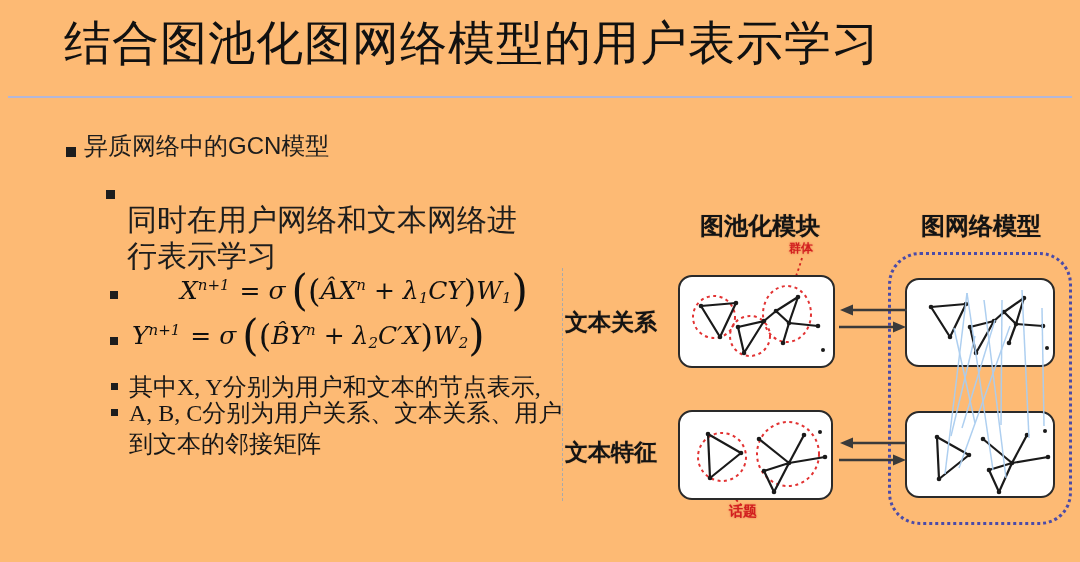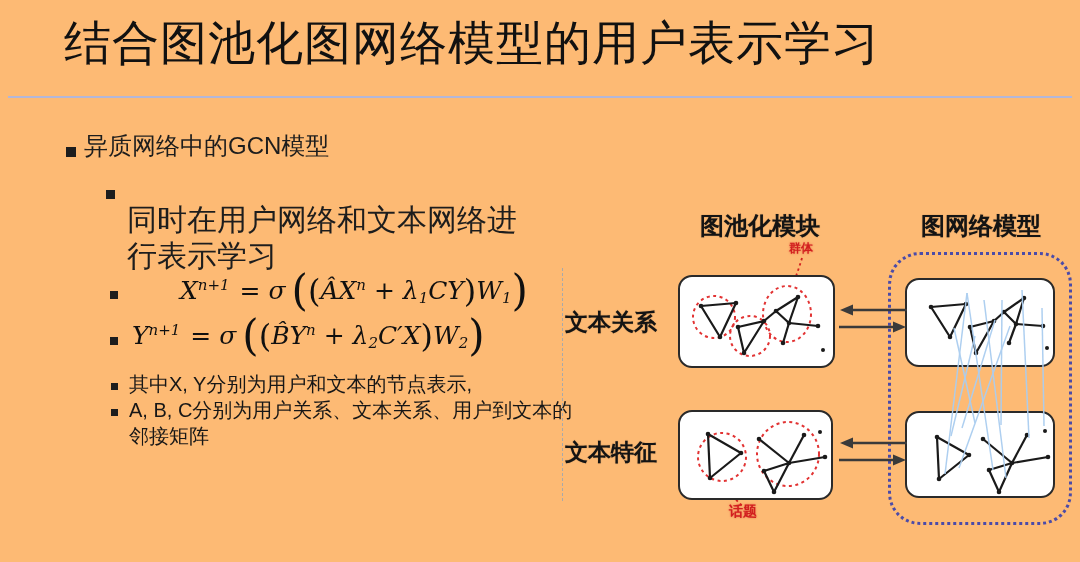--- a/index.html
+++ b/index.html
@@ -17,21 +17,21 @@
   .l2-text{left:127px;top:176px;font-size:30px;line-height:1.2;width:392px;margin-top:26px;}
 
   .formula{font-family:"DejaVu Serif","Liberation Serif",serif;font-style:italic;
            font-size:25px;color:#101010;white-space:nowrap;}
   .formula sup{font-size:15px;vertical-align:9px;}
   .formula sub{font-size:15px;vertical-align:-4px;font-style:italic;}
   .formula .rel{margin:0 6px 0 10px;}
   .bigp{font-size:42px;font-style:normal;font-weight:300;vertical-align:-6px;line-height:0;}
   .medp{font-size:32px;font-style:normal;font-weight:300;vertical-align:-3px;line-height:0;}
 
-  .note{font-size:20px;line-height:1.28;color:#171717;}
+  .note{font-size:24px;line-height:1.28;color:#171717;font-family:Liberation Serif, serif;}
   .n0{left:129px;top:372px;white-space:nowrap;}
   .n1{left:129px;top:398px;width:448px;}
 
   .vdash{left:562px;top:268px;height:233px;width:0;border-left:1px dashed #a9a9a9;}
 
   .colhead{font-size:24px;font-weight:bold;color:#141414;white-space:nowrap;
            text-shadow:0 0 1px rgba(20,20,20,.45);}
   .rowlab{font-size:23px;font-weight:bold;color:#141414;white-space:nowrap;
           text-shadow:0 0 1px rgba(20,20,20,.45);}
 

